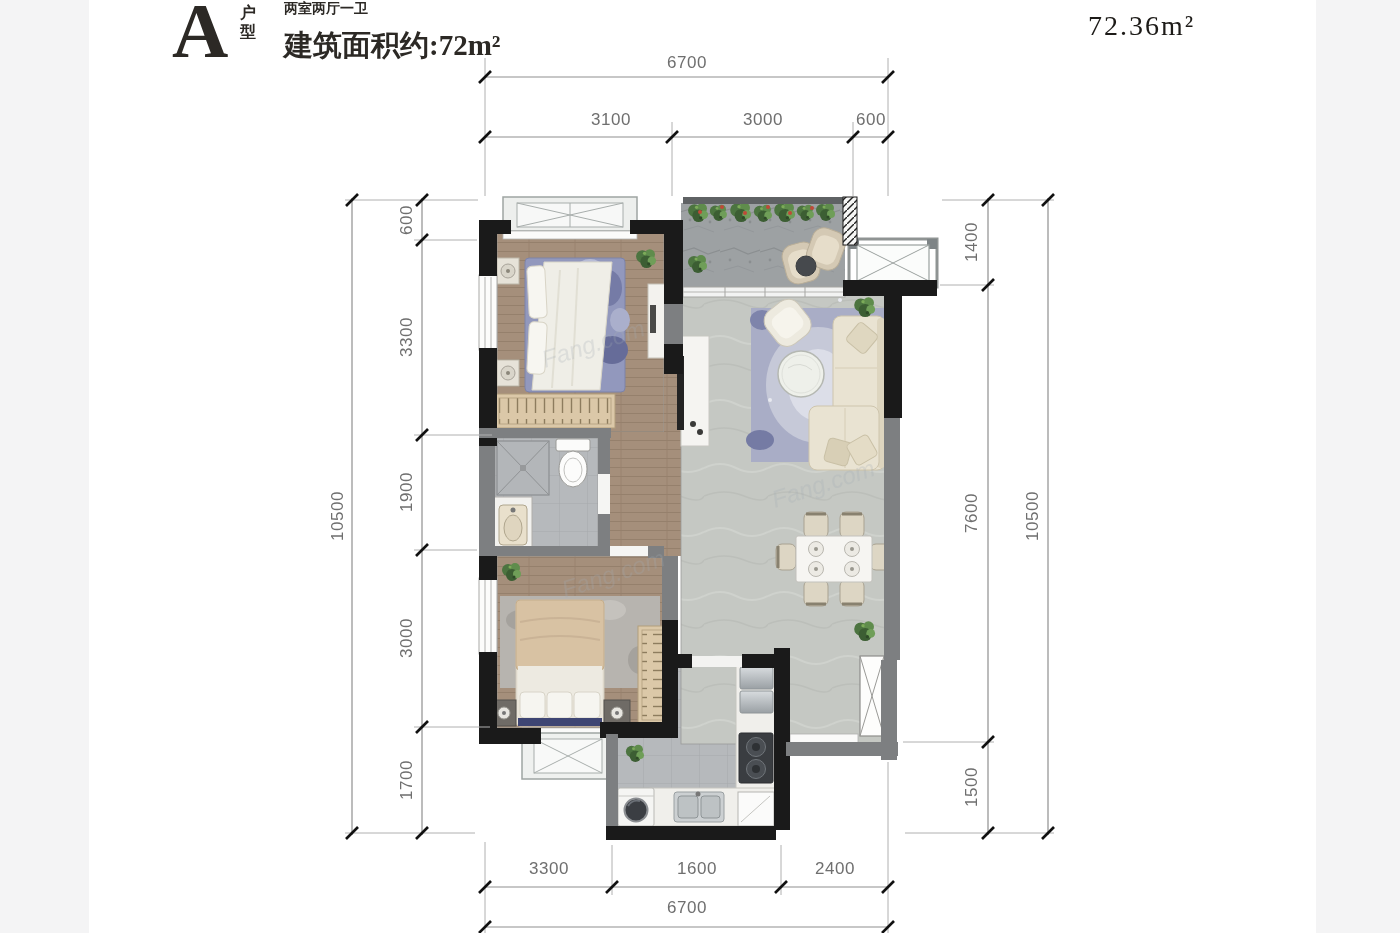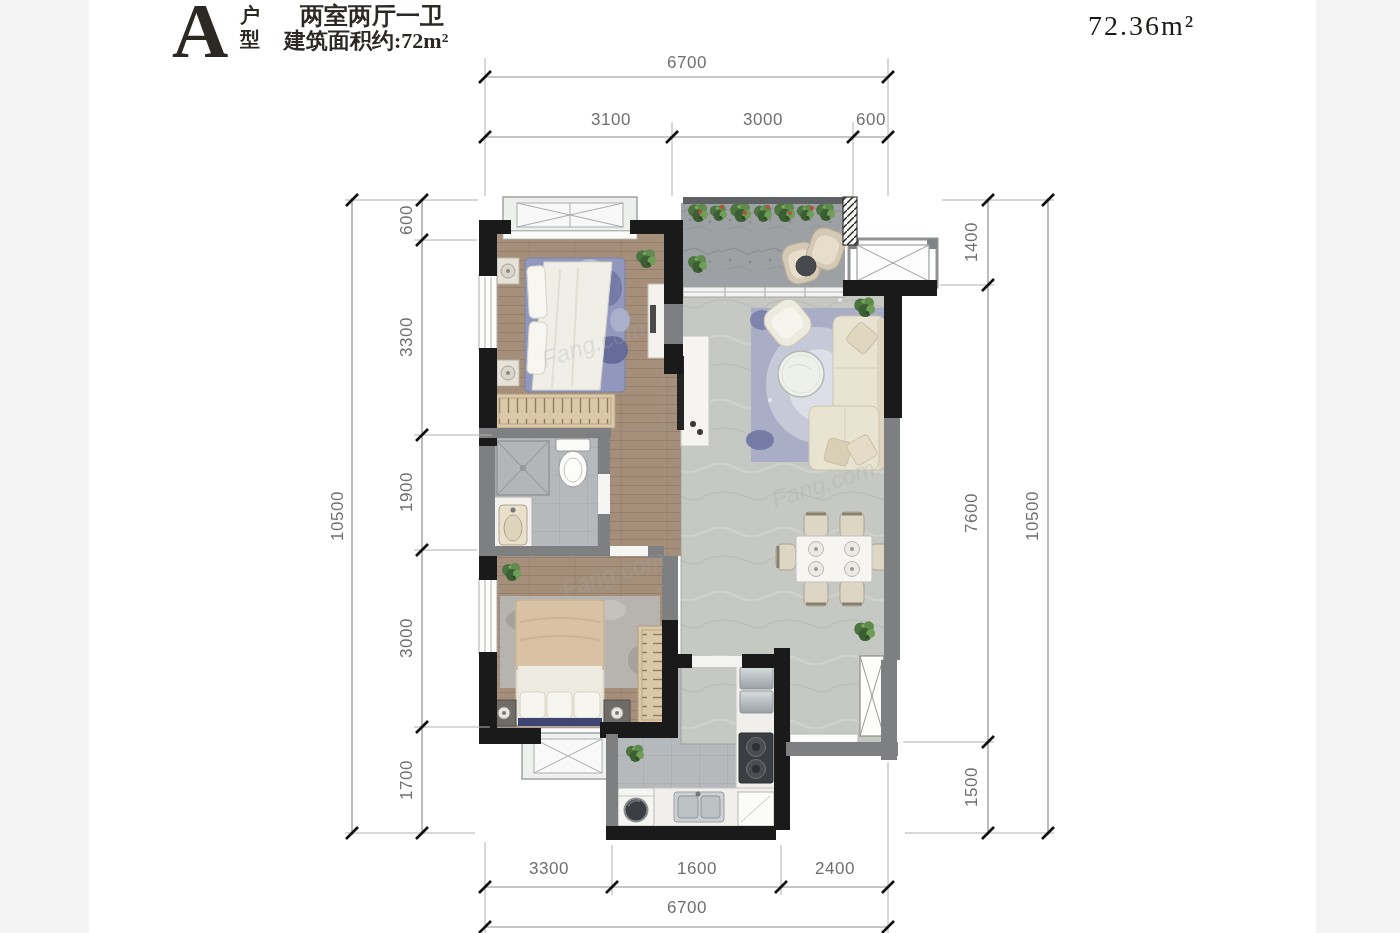--- a/index.html
+++ b/index.html
@@ -3,24 +3,24 @@
 <meta charset="utf-8">
 <style>
   html,body{margin:0;padding:0;background:#ffffff;}
   .stage{position:relative;width:1400px;height:933px;background:#ffffff;overflow:hidden;
          font-family:"Liberation Sans",sans-serif;}
   .band{position:absolute;top:0;height:933px;background:#f4f4f5;}
   .band.left{left:0;width:89px;}
   .band.right{left:1316px;width:84px;}
   .hdr{position:absolute;color:#2c2925;font-family:"Liberation Serif","DejaVu Serif",serif;}
   .type-letter{left:172px;top:-14px;font-size:78px;font-weight:600;}
-  .type-vert{left:240px;top:3px;font-size:20px;font-weight:700;width:22px;line-height:1.2;
+  .type-vert{left:240px;top:3px;font-size:16px;font-weight:700;width:22px;line-height:1.2;
              word-break:break-all;}
-  .spec1{left:284px;top:0px;font-size:24px;font-weight:700;margin-left:16px;}
-  .spec2{left:284px;top:26px;font-size:22px;font-weight:700;}
+  .spec1{left:284px;top:0px;font-size:14px;font-weight:700;}
+  .spec2{left:284px;top:26px;font-size:29px;font-weight:700;}
   .area{left:1088px;top:10px;font-size:28px;font-weight:500;letter-spacing:2px;color:#1d1b18;}
   .dim{position:absolute;font-size:17px;color:#6f6f6f;letter-spacing:.5px;white-space:nowrap;
        transform:translate(-50%,-50%);}
   .dim.v{transform:translate(-50%,-50%) rotate(-90deg);}
   .wm{position:absolute;font-size:24px;color:rgba(165,170,180,0.25);transform:rotate(-18deg);
       font-style:italic;pointer-events:none;}
   svg{position:absolute;left:0;top:0;}
 </style>
 </head>
 <body>

